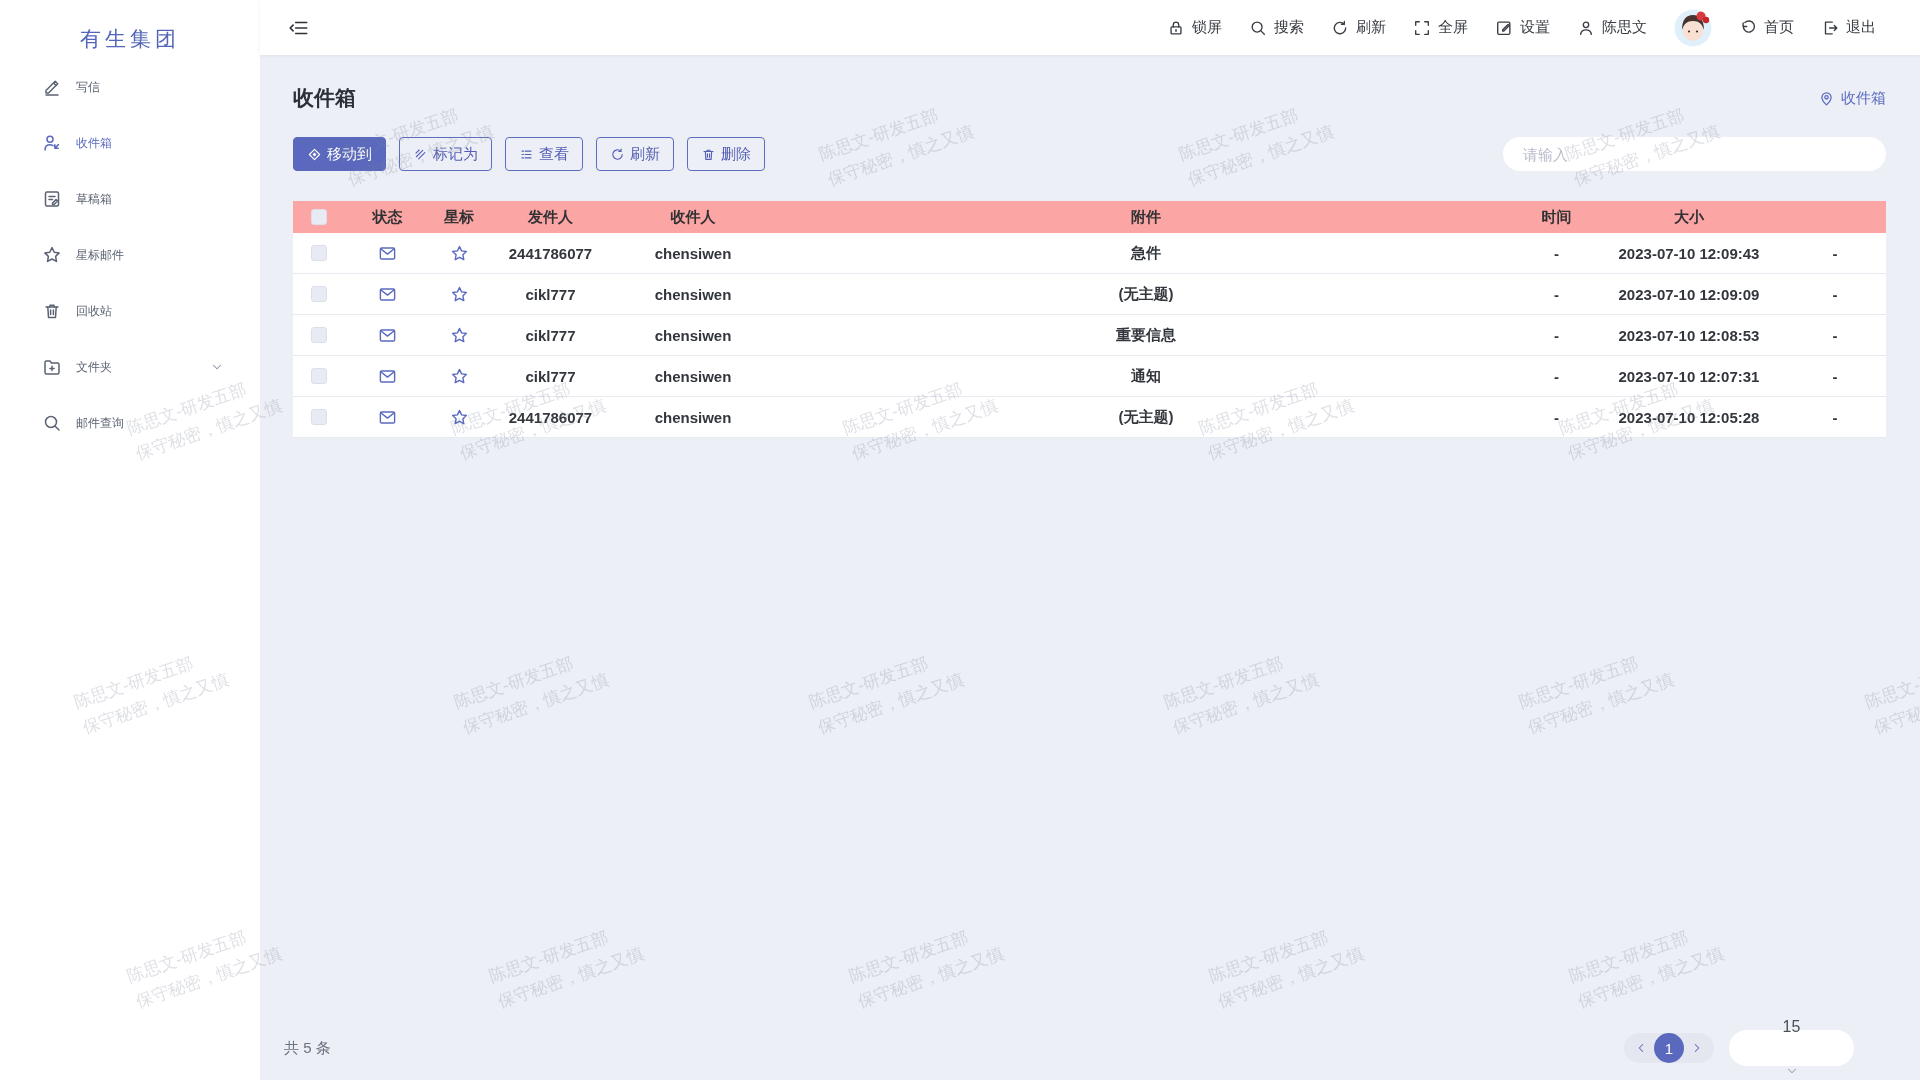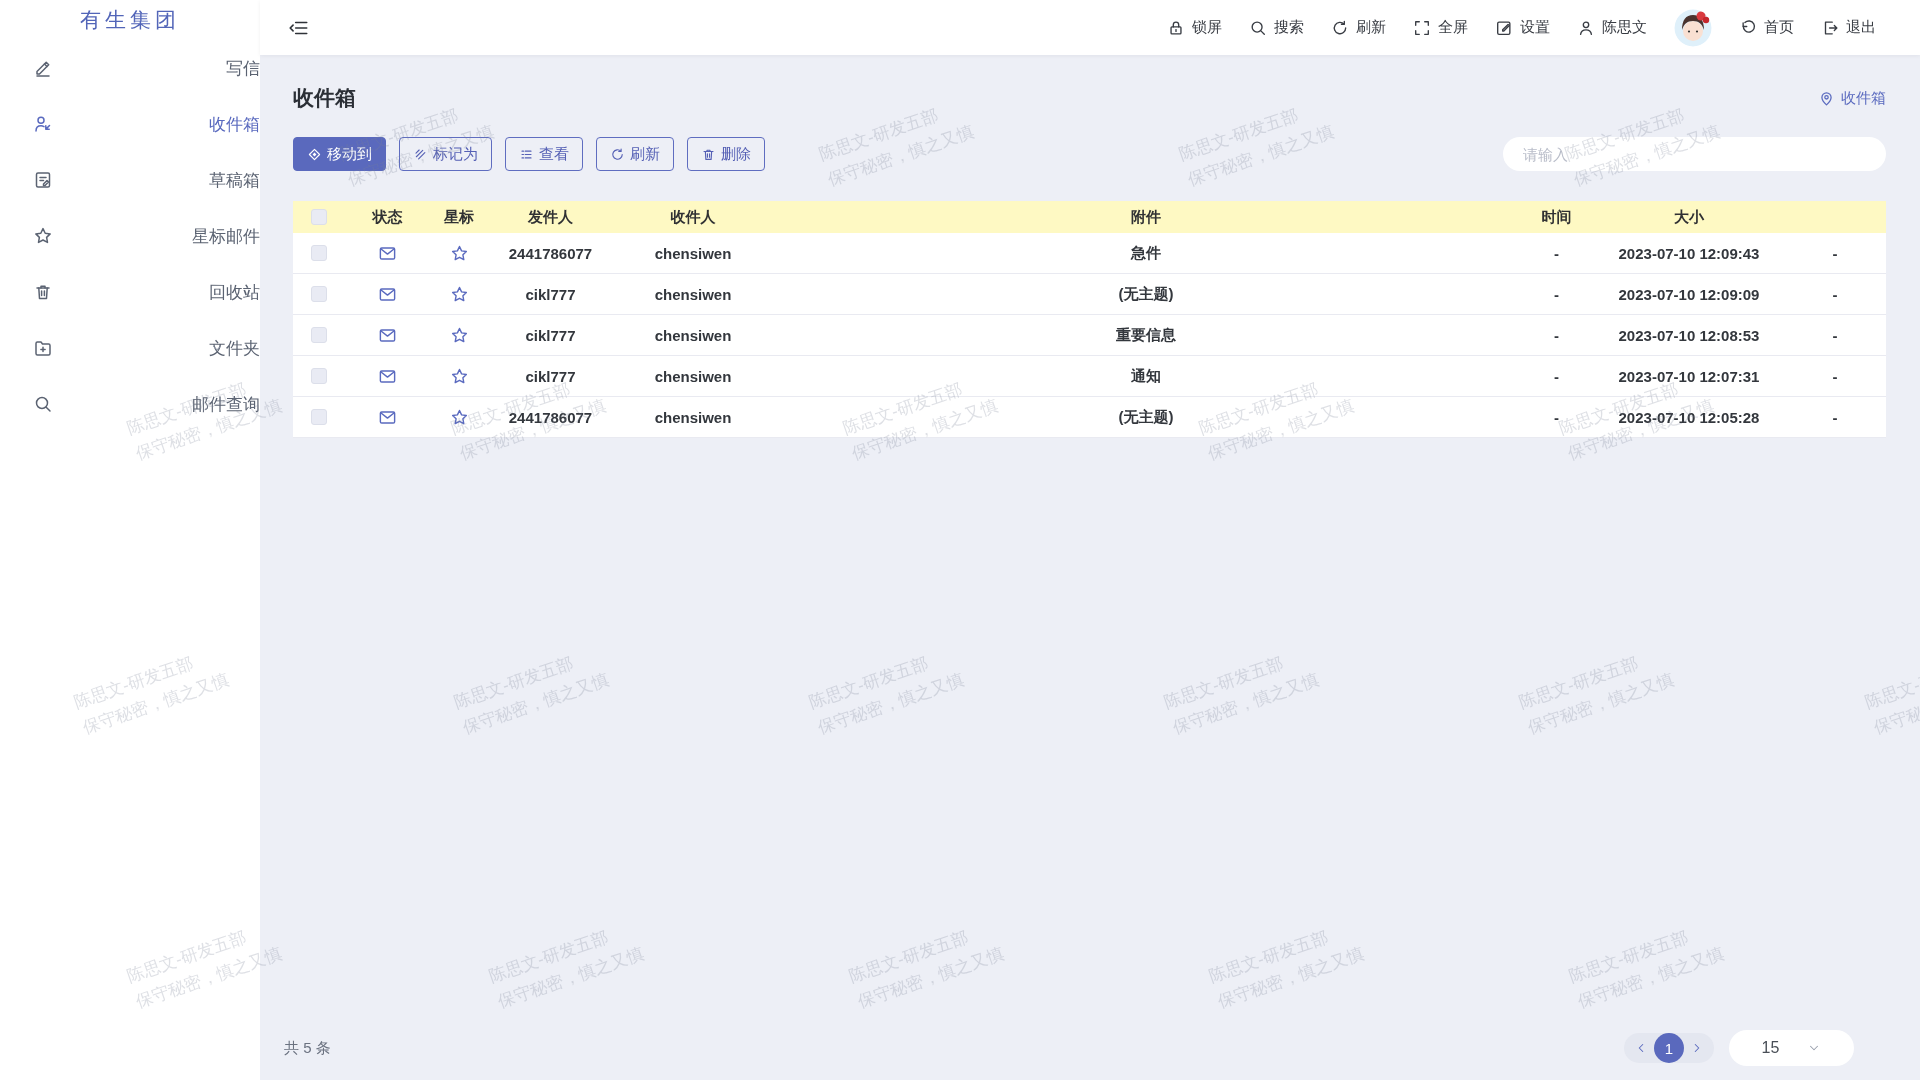--- a/index.html
+++ b/index.html
@@ -1,25 +1,25 @@
 <!DOCTYPE html>
 <html><head>
 <meta charset="utf-8">
 <style>
   * { margin:0; padding:0; box-sizing:border-box; font-family:"Liberation Sans", sans-serif; }
   html,body { width:1920px; height:1080px; overflow:hidden; }
   body { position:relative; background:#edeff6; }
 
   
   .sidebar { position:absolute; left:0; top:0; width:260px; height:1080px; background:#ffffff; z-index:2; }
-  .logo { height:40px; display:flex; align-items:center; justify-content:center;
+  .logo { height:40px; margin-top:19px; display:flex; align-items:center; justify-content:center;
           font-size:21px; letter-spacing:4px; color:#5265b8; font-weight:500; }
   .nav { margin-top:0; list-style:none; }
-  .nav-item { height:56px; display:flex; align-items:center; padding-left:33px; cursor:pointer;
-              color:#5b6372; font-size:17px; position:relative;justify-content:space-between; }
+  .nav-item { height:56px; display:flex; align-items:center; padding-left:42px; cursor:pointer;
+              color:#5b6372; font-size:12px; position:relative; }
   .nav-item .ic { width:20px; height:20px; margin-right:14px; display:flex; align-items:center; justify-content:center; }
   .nav-item.active { color:#5a6abf; }
   .nav-item .chev { position:absolute; right:22px; color:#8b93a3; }
 
   svg.i { width:100%; height:100%; stroke:currentColor; fill:none; stroke-width:1.5;
           stroke-linecap:round; stroke-linejoin:round; }
 
   
   .topbar { position:absolute; left:260px; top:0; right:0; height:55px; background:#ffffff;
             display:flex; align-items:center; z-index:2; box-shadow:0 1px 4px rgba(0,21,41,.06); }
@@ -43,39 +43,39 @@
   .btn.primary { background:#5a69bd; border-color:#5a69bd; color:#ffffff; }
   .search-input { margin-left:auto; width:383px; height:34px; border:none; outline:none; border-radius:17px;
                   background:#ffffff; padding:7px 20px; font-size:15px; color:#303133; }
   .search-input::placeholder { color:#b9bdc9; }
 
   
   .table { margin-top:30px; }
   .tr { display:grid; grid-template-columns:52px 85px 58px 125px 160px 1fr 75px 190px 102px;
         align-items:center; }
   .tr > div { display:flex; align-items:center; justify-content:center; }
-  .thead { background:#fef9c3; height:32px; font-weight:bold; color:#303133; font-size:15px; }
+  .thead { background:#fca5a5; height:32px; font-weight:bold; color:#303133; font-size:15px; }
   .row { background:#ffffff; height:41px; border-bottom:1px solid #e9eaf1; font-size:15px; font-weight:bold;
          color:#33373d; cursor:pointer; }
   .checkbox { width:16px; height:16px; border-radius:3px; background:#e9ebf4; border:1px solid #dcdfea; cursor:pointer; }
   .cell-ic { width:19px; height:19px; color:#5a6abf; }
 
   
   .footer { position:absolute; left:260px; right:0; bottom:14px; height:36px;
             display:flex; align-items:center; padding:0 66px 0 24px; }
   .total { color:#6b7280; font-size:15px; }
   .pager { margin-left:auto; height:30px; background:#e4e7f0; border-radius:15px; display:flex;
            align-items:center; padding:0 6px; gap:2px; }
   .pg-arrow { width:22px; height:22px; color:#5a6abf; display:flex; align-items:center; justify-content:center; cursor:pointer; }
   .pg-arrow .ic { width:14px; height:14px; }
   .pg-num { width:30px; height:30px; border-radius:50%; background:#5a69bd; color:#fff; font-size:15px;
             display:flex; align-items:center; justify-content:center; cursor:pointer; }
   .page-size { margin-left:15px; width:125px; height:36px; background:#ffffff; border-radius:18px;
                display:flex; align-items:center; justify-content:center; gap:28px; font-size:16px;
-               color:#4a4f57; cursor:pointer; }
+               color:#4a4f57; cursor:pointer;flex-direction:column; }
   .page-size .ic { width:14px; height:14px; color:#9aa0ad; }
 
   
   .wm-layer { position:absolute; inset:0; pointer-events:none; z-index:10; overflow:hidden; }
   .wm { position:absolute; transform:rotate(-19deg); color:rgba(125,131,152,.25); font-size:17px;
         line-height:27px; white-space:nowrap; }
 </style>
 </head>
 <body>
 

